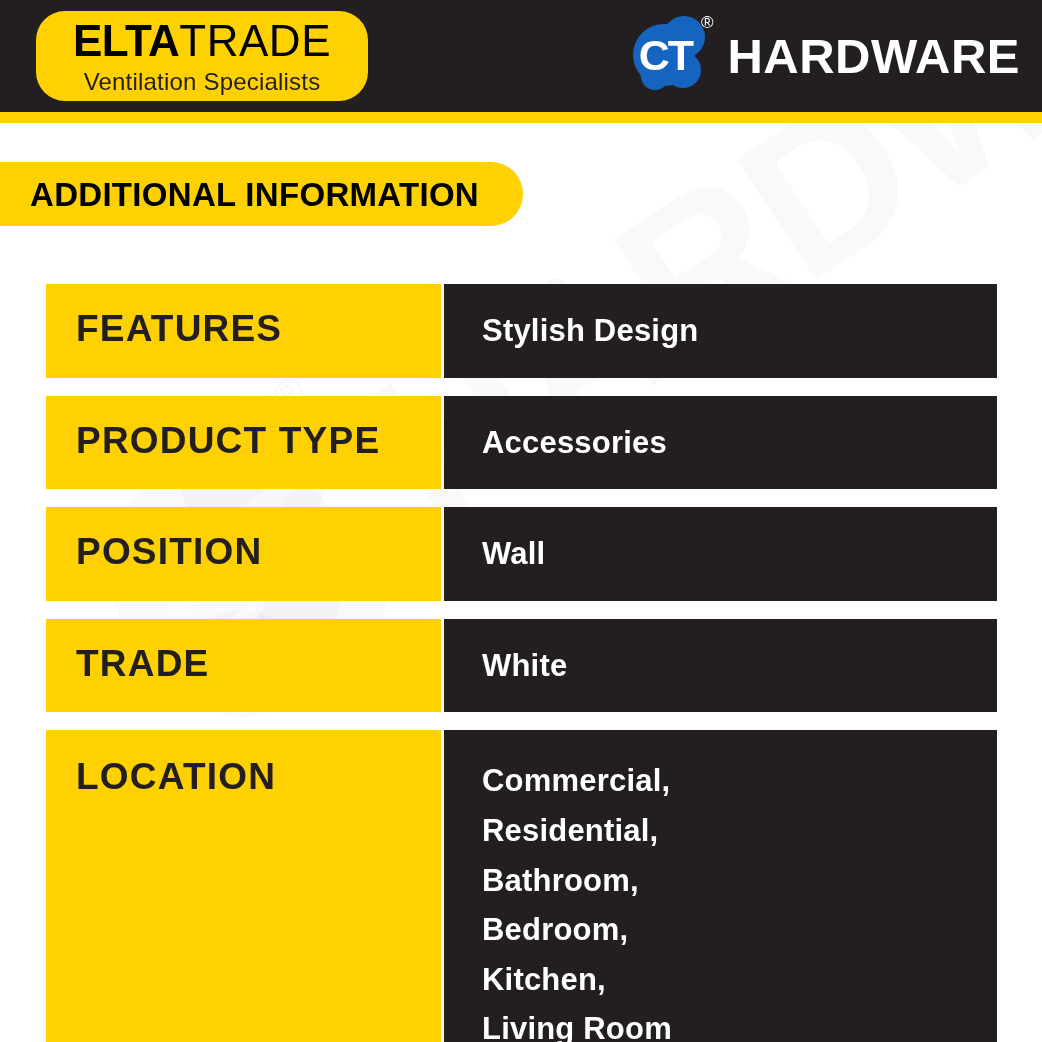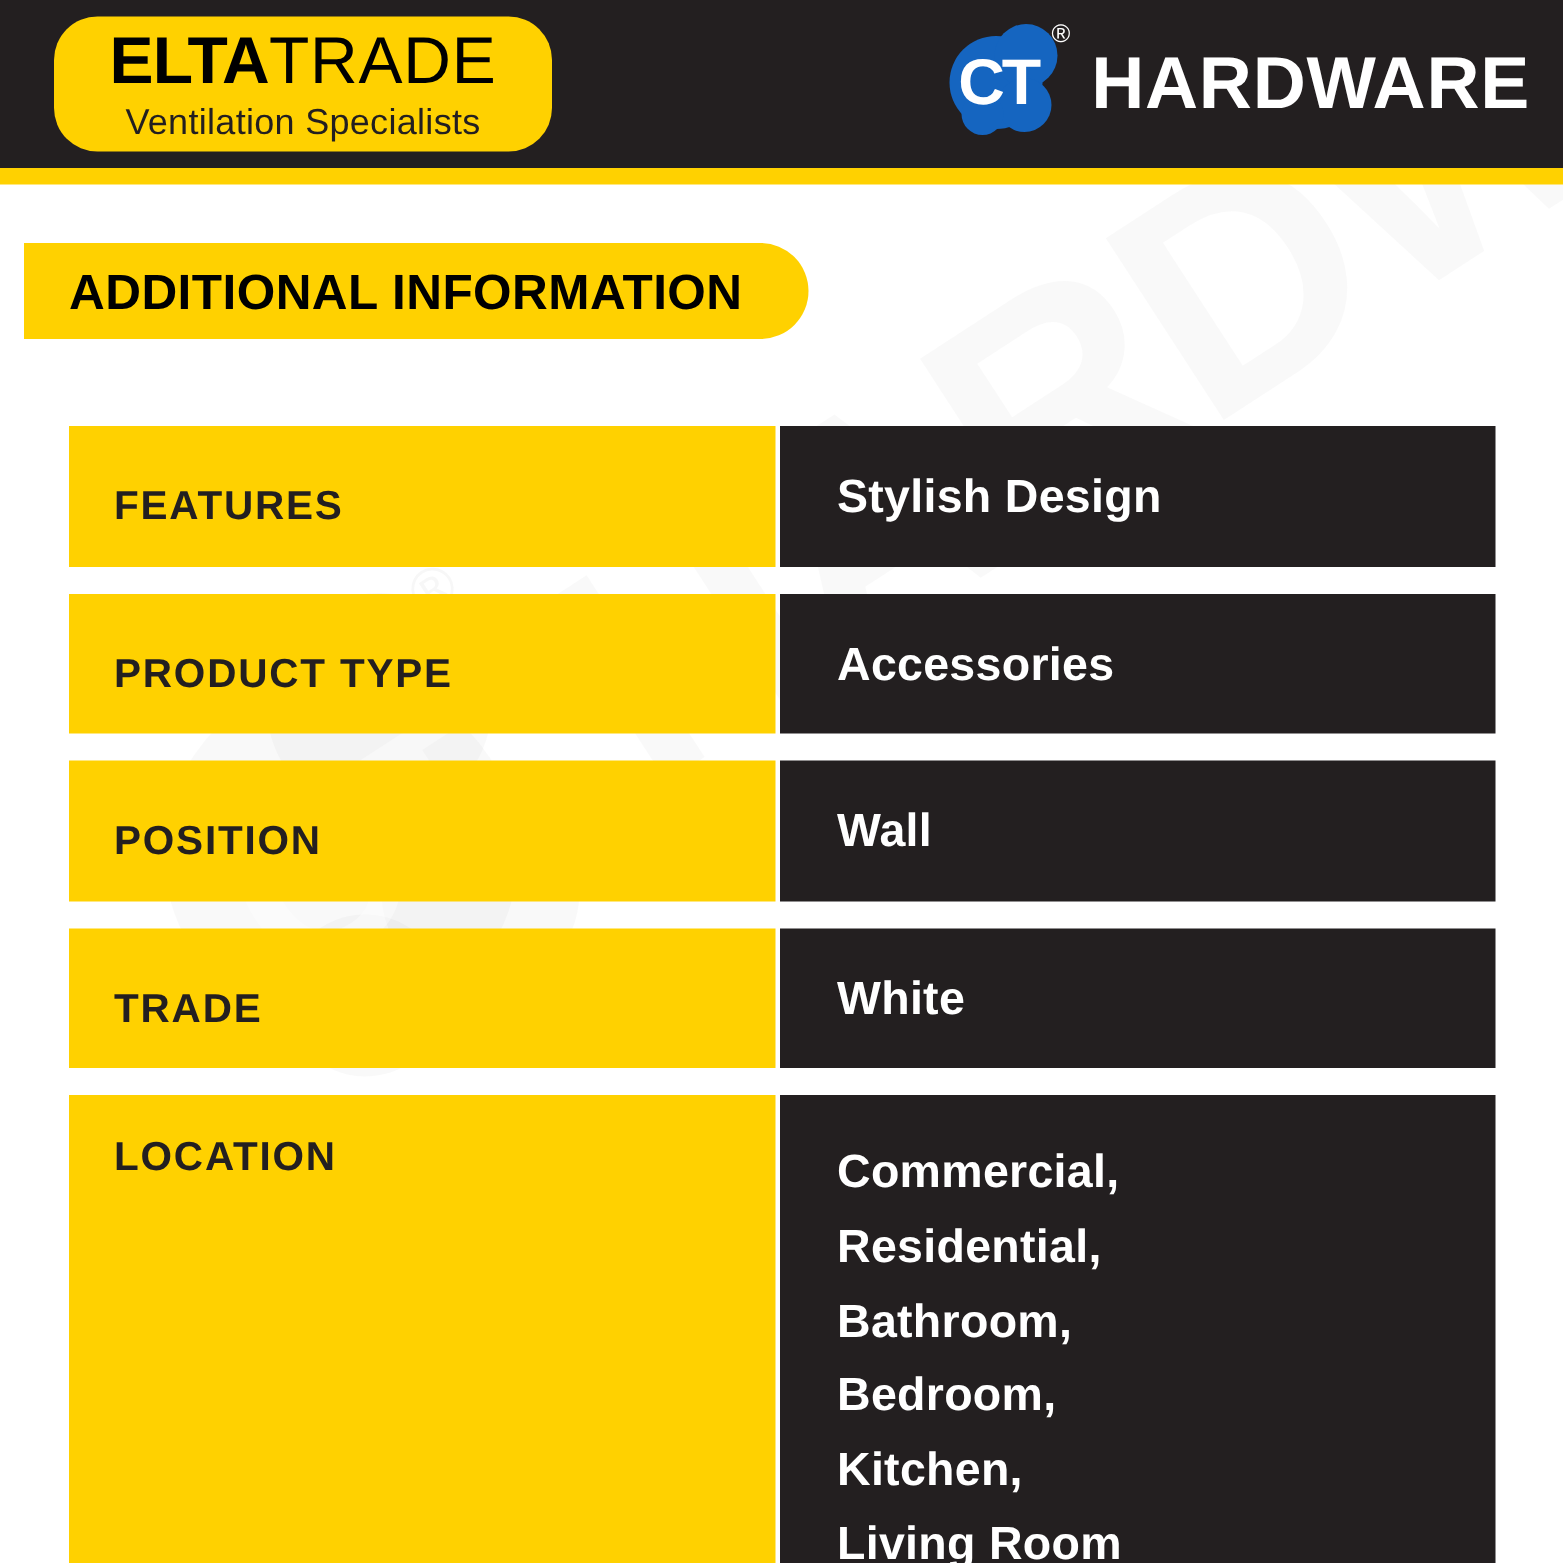--- a/index.html
+++ b/index.html
@@ -187,21 +187,21 @@
     font-weight: bold;
     color: #ffffff;
     letter-spacing: 0.5px;
     line-height: 1;
     white-space: nowrap;
   }
 
   
   .banner {
     position: absolute;
-    left: 16px;
+    left: 0;
     top: 162px;
     height: 64px;
     padding: 0 44px 0 30px;
     background: #ffd100;
     border-radius: 0 32px 32px 0;
     display: flex;
     align-items: center;
     z-index: 5;
   }
   .banner-title {
@@ -221,28 +221,28 @@
     width: 951px;
     z-index: 4;
   }
   .spec-row {
     display: flex;
     align-items: stretch;
     margin-bottom: 18px;
   }
   .spec-row:last-child { margin-bottom: 0; }
   .spec-label {
-    width: 471px;
+    width: 395px;
     flex: 0 0 auto;
     background: #ffd100;
     color: #231f20;
-    font-size: 27px;
+    font-size: 37px;
     font-weight: bold;
     letter-spacing: 1.2px;
-    padding: 38px 0 22px 30px;
+    padding: 24px 0 22px 30px;
     box-sizing: border-box;
     line-height: 1.16;
   }
   .spec-value {
     flex: 1 1 auto;
     margin-left: 3px;
     background: #231f20;
     color: #ffffff;
     font-size: 31px;
     font-weight: bold;

